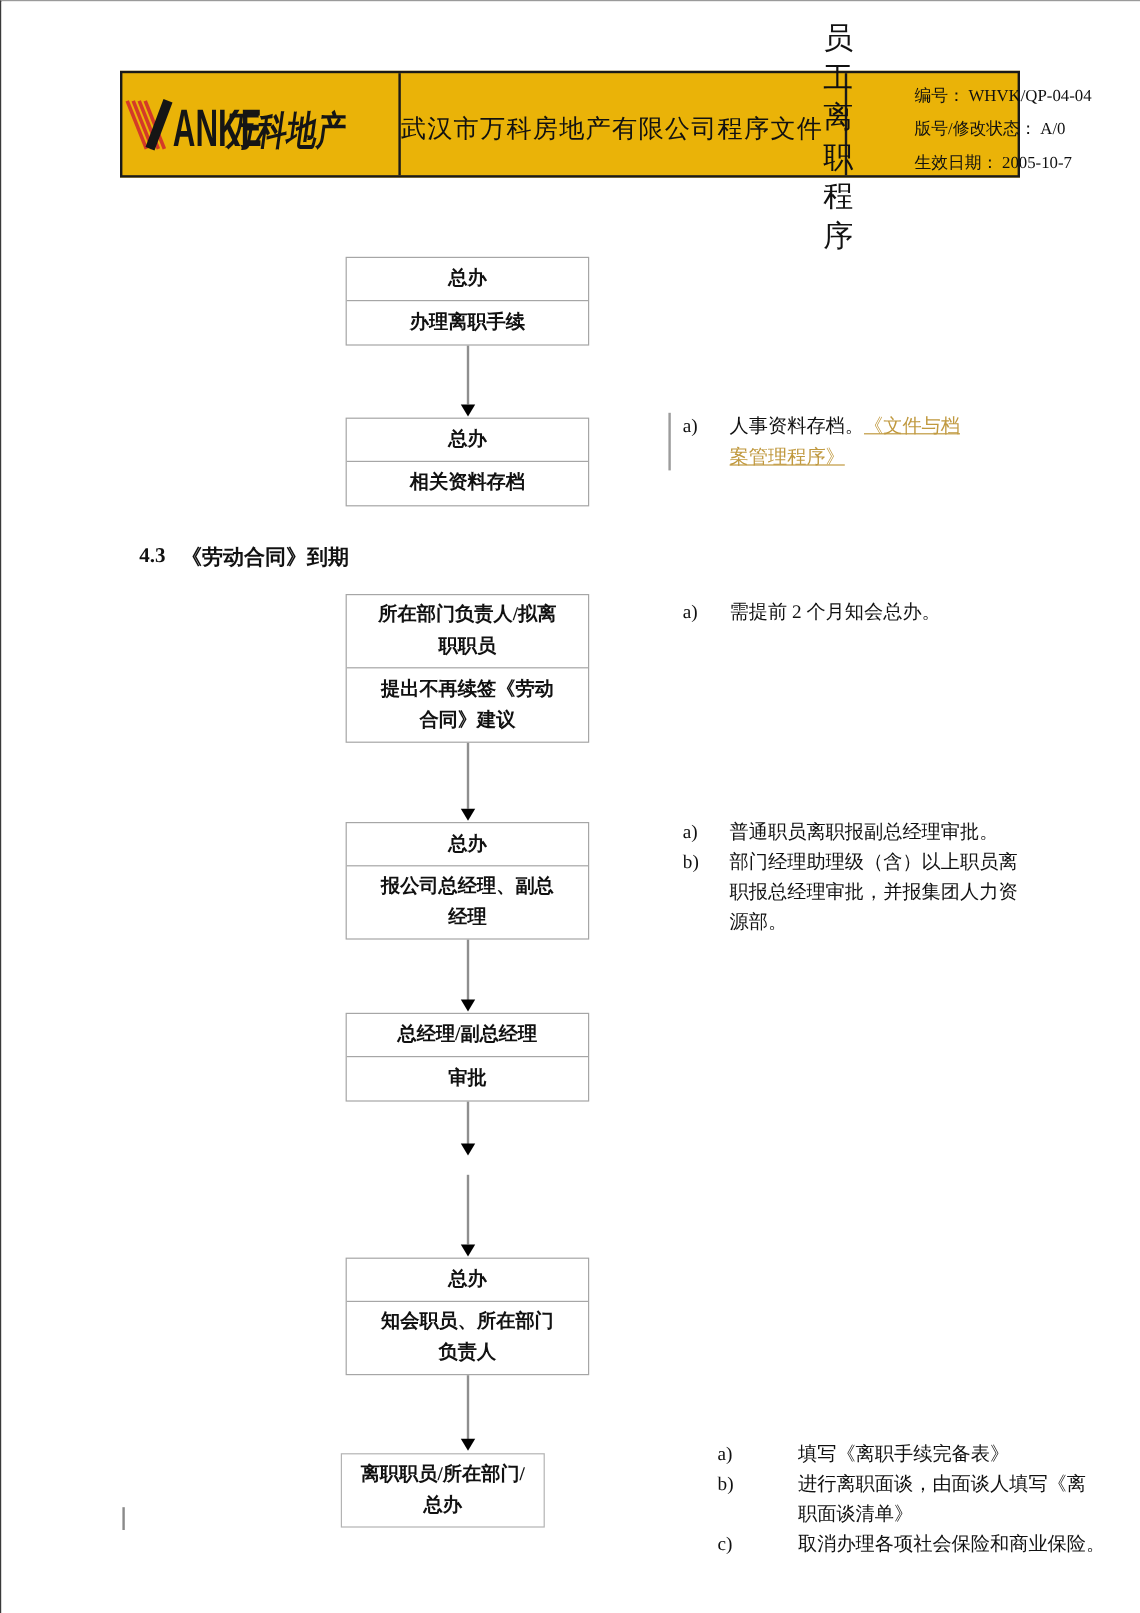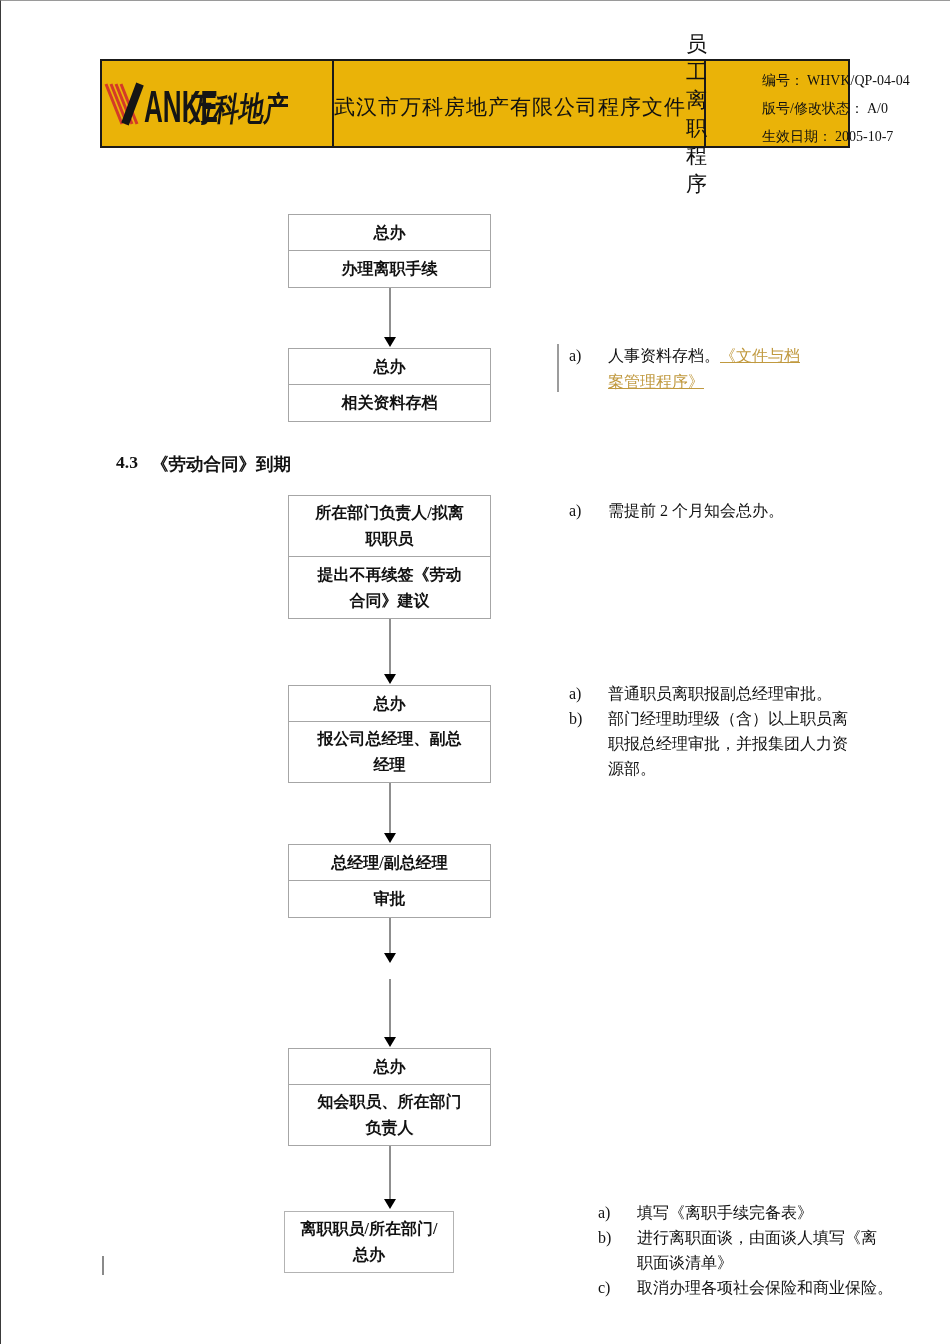--- a/index.html
+++ b/index.html
@@ -7,21 +7,21 @@
         font-family:"Liberation Serif","DejaVu Serif",serif;color:#111;
         border-left:1px solid #3a3a3a;border-top:1px solid #9a9a9a;}
 
   
   .hdr{position:absolute;left:99px;top:58px;width:746px;height:85px;
        border:2px solid #1a1a1a;display:flex;background:#eab308;gap:44px;}
   .hdr-logo{width:194px;display:flex;align-items:center;justify-content:center;}
   .hdr-title{width:370px;border-left:2px solid #1a1a1a;border-right:2px solid #1a1a1a;
              display:flex;align-items:center;padding-top:7px;}
   .hdr-title-line1{font-size:21px;letter-spacing:1px;white-space:nowrap;}
-  .hdr-title-line2{font-size:21px;letter-spacing:1px;margin-top:14px;text-align:center;}
+  .hdr-title-line2{font-size:25px;letter-spacing:1px;margin-top:14px;text-align:center;}
   .hdr-info{flex:1;padding:6px 0 0 12px;font-size:14px;}
   .hdr-info-row{line-height:28px;white-space:nowrap;}
   .hdr-info-row .val{margin-left:3px;}
 
   
   .sec-heading{position:absolute;left:115px;top:451px;font-size:17.5px;font-weight:bold;
                display:flex;}
   .sec-num{margin-right:13px;}
 
   
@@ -52,21 +52,21 @@
   #a6l{left:388px;top:1145px;height:54px;} #a6h{left:383px;top:1198px;}
 
   
   .ann{position:absolute;font-size:16px;}
   .ann-item{display:flex;line-height:25px;}
   .ann-marker{flex:0 0 39px;}
   .ann-text{display:block;}
   #ann-archive{left:568px;top:342px;} #ann-archive .ann-text{width:205px;line-height:26px;}
   #ann-notice{left:568px;top:497px;} #ann-notice .ann-text{width:300px;}
   #ann-approval{left:568px;top:680px;} #ann-approval .ann-text{width:252px;}
-  #ann-procedures{left:597px;top:1199px;} #ann-procedures .ann-text{width:252px;}
+  #ann-procedures{left:597px;top:1199px;} #ann-procedures .ann-text{width:252px;margin-left:28px;}
   .ann-text.nowrap{white-space:nowrap;width:auto;}
   .doc-link{text-decoration:underline;cursor:pointer;}
   .change-bar{position:absolute;left:556px;top:343px;width:2px;height:48px;background:#9c9c9c;}
   .cursor-mark{position:absolute;left:101px;top:1255px;width:1.5px;height:19px;background:#8a8a8a;}
 </style>
 </head>
 <body>
 
 <div class="page">
 

